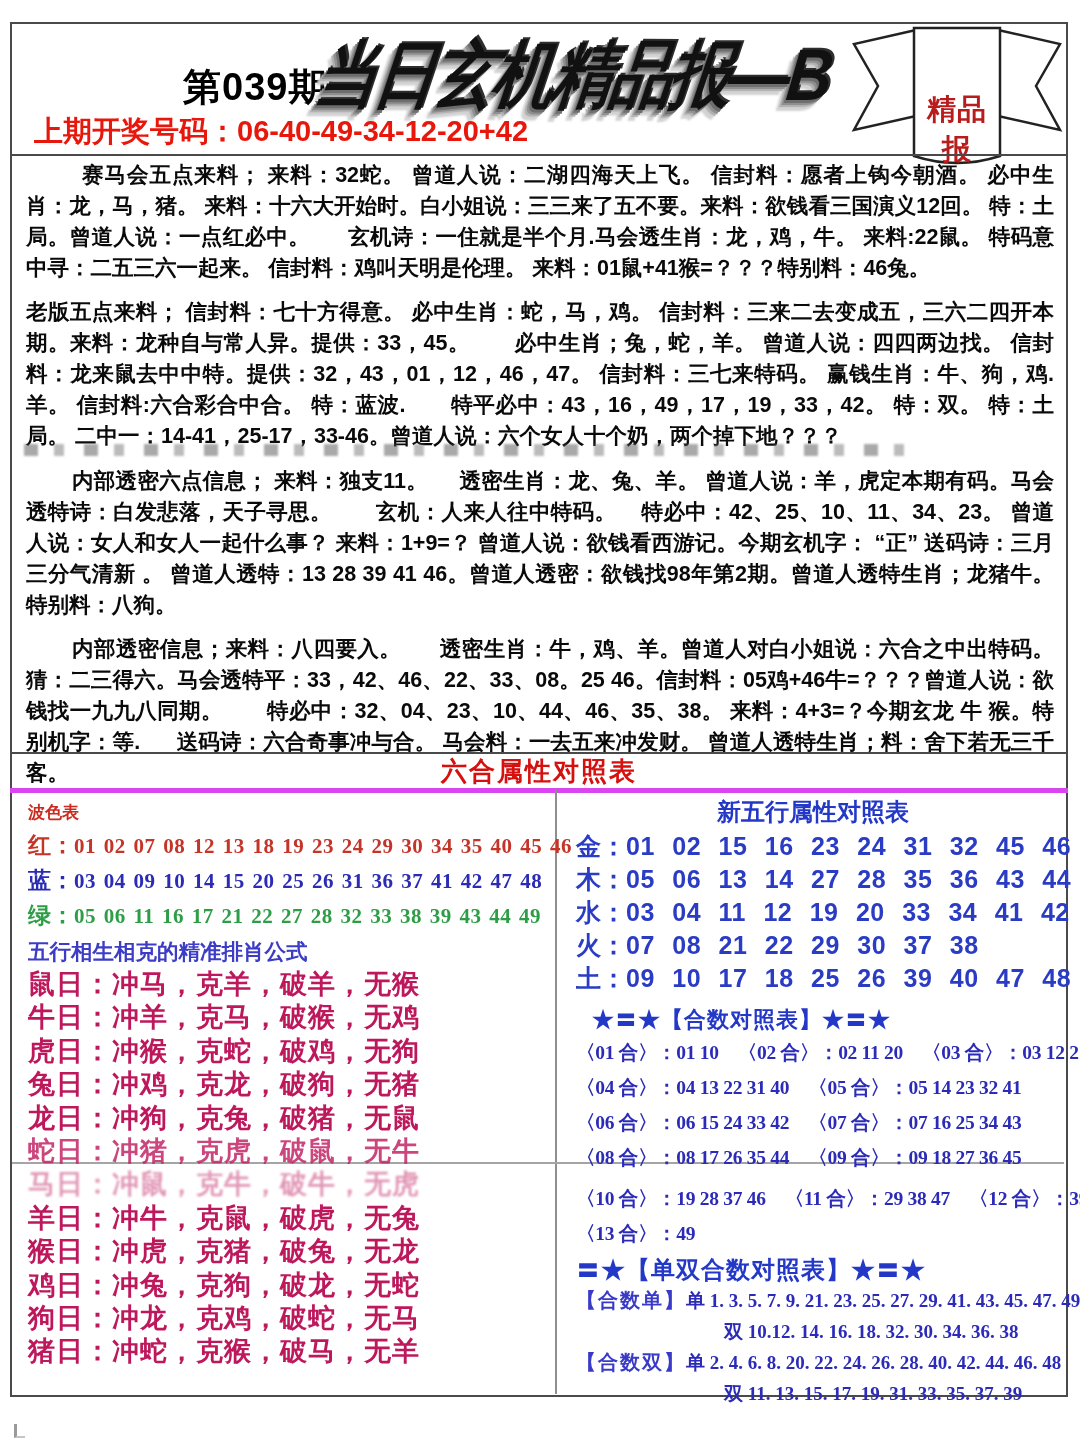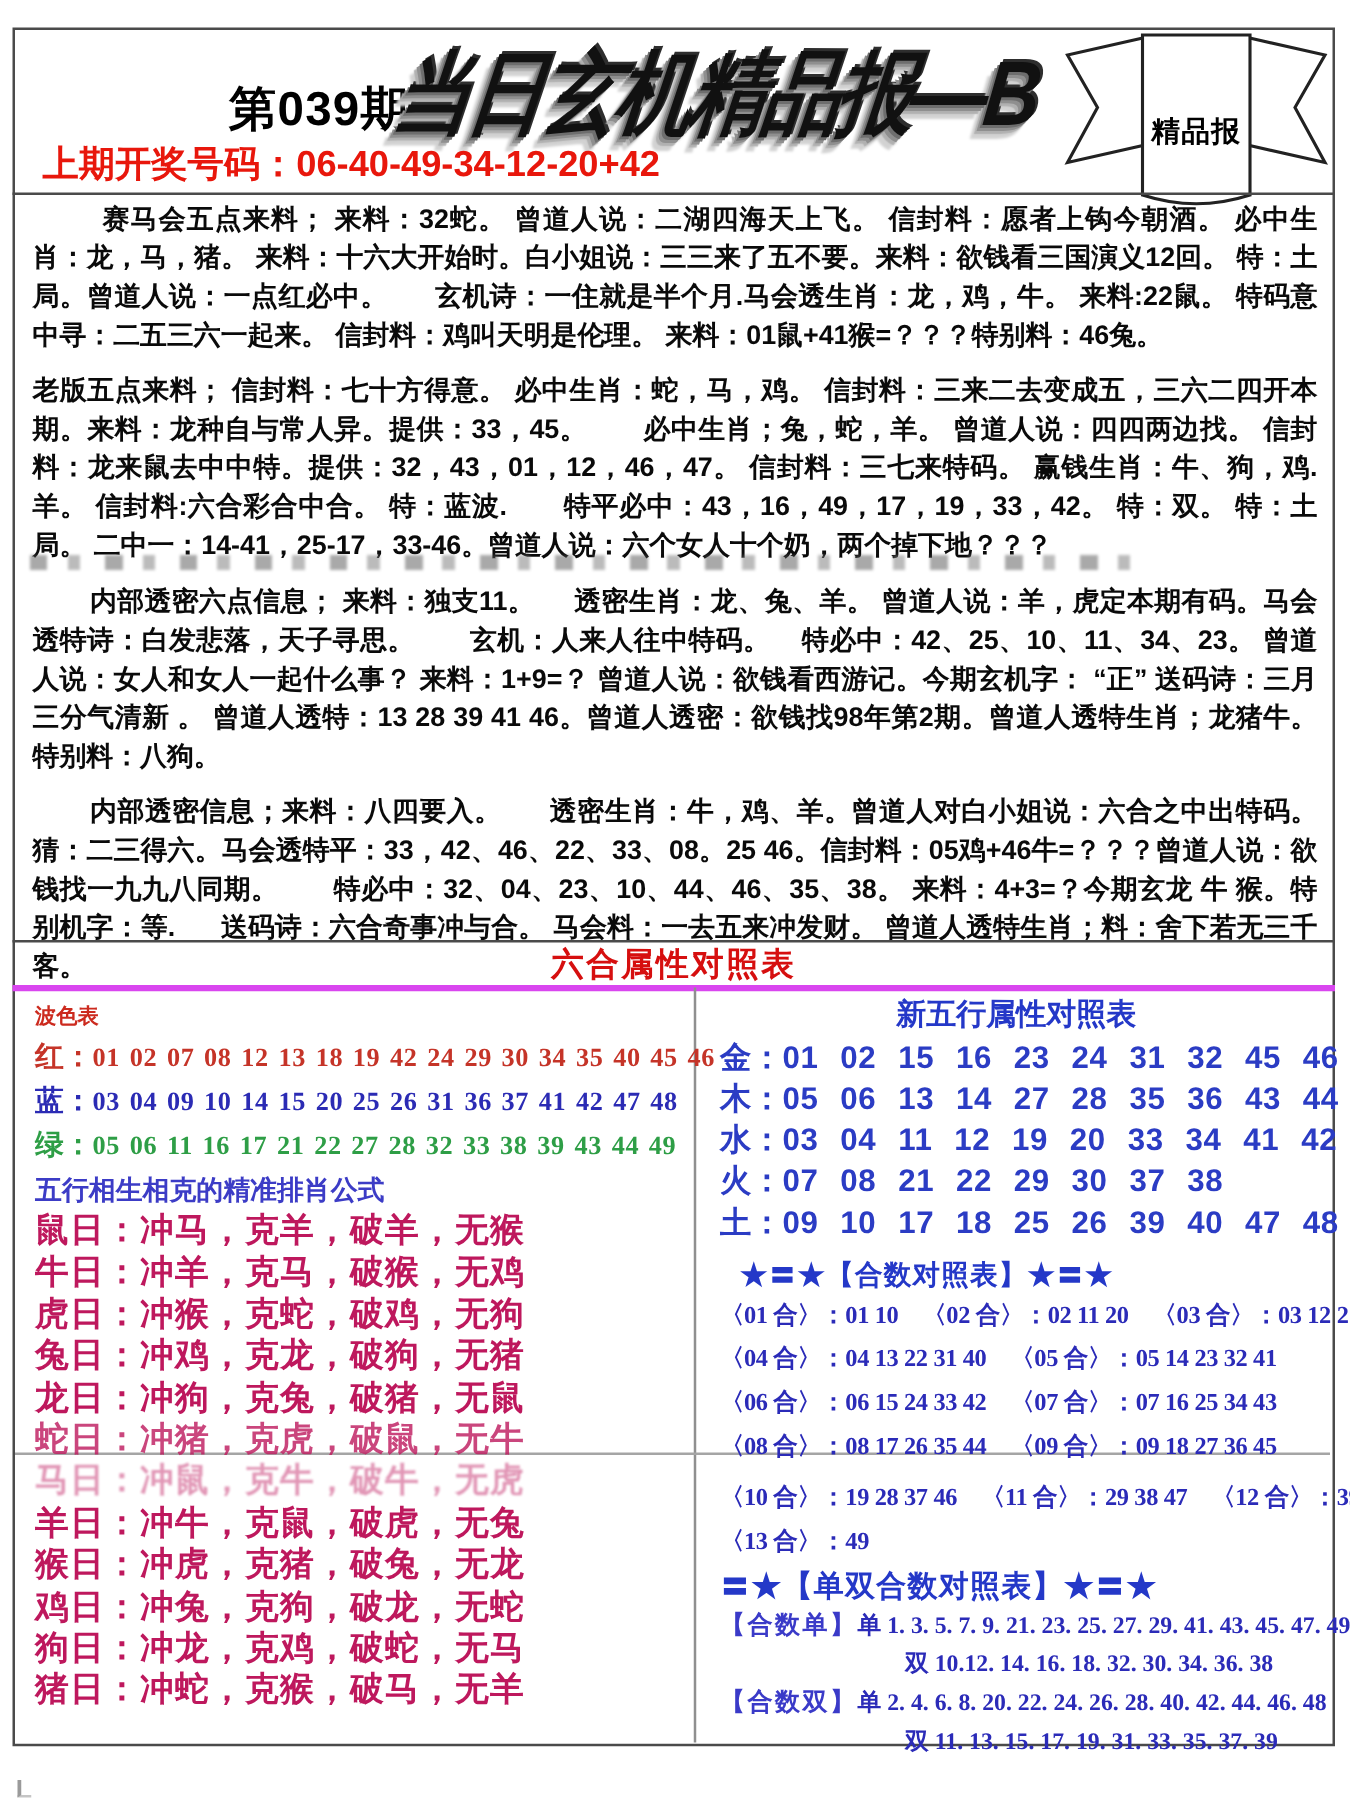--- a/index.html
+++ b/index.html
@@ -11,21 +11,21 @@
   .issue{position:absolute;left:183px;top:62px;font-size:38px;font-weight:900;letter-spacing:1px;}
   .title3d{position:absolute;left:322px;top:26px;width:560px;font-size:62px;font-weight:900;font-style:italic;
            letter-spacing:-3px;color:#111;white-space:nowrap;
            transform:skewX(-7deg) scaleY(1.18);transform-origin:left top;
            text-shadow:-2px 2px 0 #6e6e6e,-4px 4px 0 #8f8f8f,-6px 6px 1px #b0b0b0,2px -2px 0 #2e2e2e,-9px 9px 2px #d2d2d2;}
   .lastdraw{position:absolute;left:34px;top:112px;font-size:29px;font-weight:900;color:#e8170c;}
 
   .ribbon{position:absolute;left:850px;top:6px;width:214px;height:180px;}
   .ribbon svg{position:absolute;left:0;top:0;}
   .ribbon-label{position:absolute;left:64px;top:84px;width:86px;text-align:center;
-                font-size:23px;font-weight:900;color:#000000;letter-spacing:1px;}
+                font-size:29px;font-weight:900;color:#b91c1c;letter-spacing:1px;}
 
   .para{position:absolute;left:12px;width:1028px;padding:0 14px;font-size:21.5px;line-height:31px;
         font-weight:700;color:#0a0a0a;white-space:pre-wrap;text-align:justify;}
   .p1{top:160px;text-indent:56px;}
   .p2{top:297px;}
   .p3{top:466px;text-indent:46px;}
   .p4{top:634px;text-indent:46px;}
   .smudge{position:absolute;left:24px;top:444px;width:900px;height:12px;opacity:.5;filter:blur(1.2px);
           background:repeating-linear-gradient(90deg,#555 0 14px,transparent 14px 30px,#7a7a7a 30px 40px,transparent 40px 60px);}
 
@@ -94,21 +94,21 @@
   <div class="para p4">内部透密信息；来料：八四要入。      透密生肖：牛，鸡、羊。曾道人对白小姐说：六合之中出特码。猜：二三得六。马会透特平：33，42、46、22、33、08。25 46。信封料：05鸡+46牛=？？？曾道人说：欲钱找一九九八同期。       特必中：32、04、23、10、44、46、35、38。 来料：4+3=？今期玄龙 牛 猴。特别机字：等.      送码诗：六合奇事冲与合。 马会料：一去五来冲发财。 曾道人透特生肖；料：舍下若无三千客。</div>
 
   <div class="band">六合属性对照表</div>
 
   <div class="v-divider"></div>
   <div class="cross-line"></div>
 
   <div class="col-left">
     <div class="bose-title">波色表</div>
     <div class="bose-row bose-red">
-      <span class="lbl">红：</span><span class="nums">01 02 07 08 12 13 18 19 42 24 29 30 34 35 40 45 46</span>
+      <span class="lbl">红：</span><span class="nums">01 02 07 08 12 13 18 19 23 24 29 30 34 35 40 45 46</span>
     </div>
     <div class="bose-row bose-blue">
       <span class="lbl">蓝：</span><span class="nums">03 04 09 10 14 15 20 25 26 31 36 37 41 42 47 48</span>
     </div>
     <div class="bose-row bose-green">
       <span class="lbl">绿：</span><span class="nums">05 06 11 16 17 21 22 27 28 32 33 38 39 43 44 49</span>
     </div>
     <div class="formula-title">五行相生相克的精准排肖公式</div>
     <div class="zodiac">鼠日：冲马，克羊，破羊，无猴</div>
     <div class="zodiac">牛日：冲羊，克马，破猴，无鸡</div>

